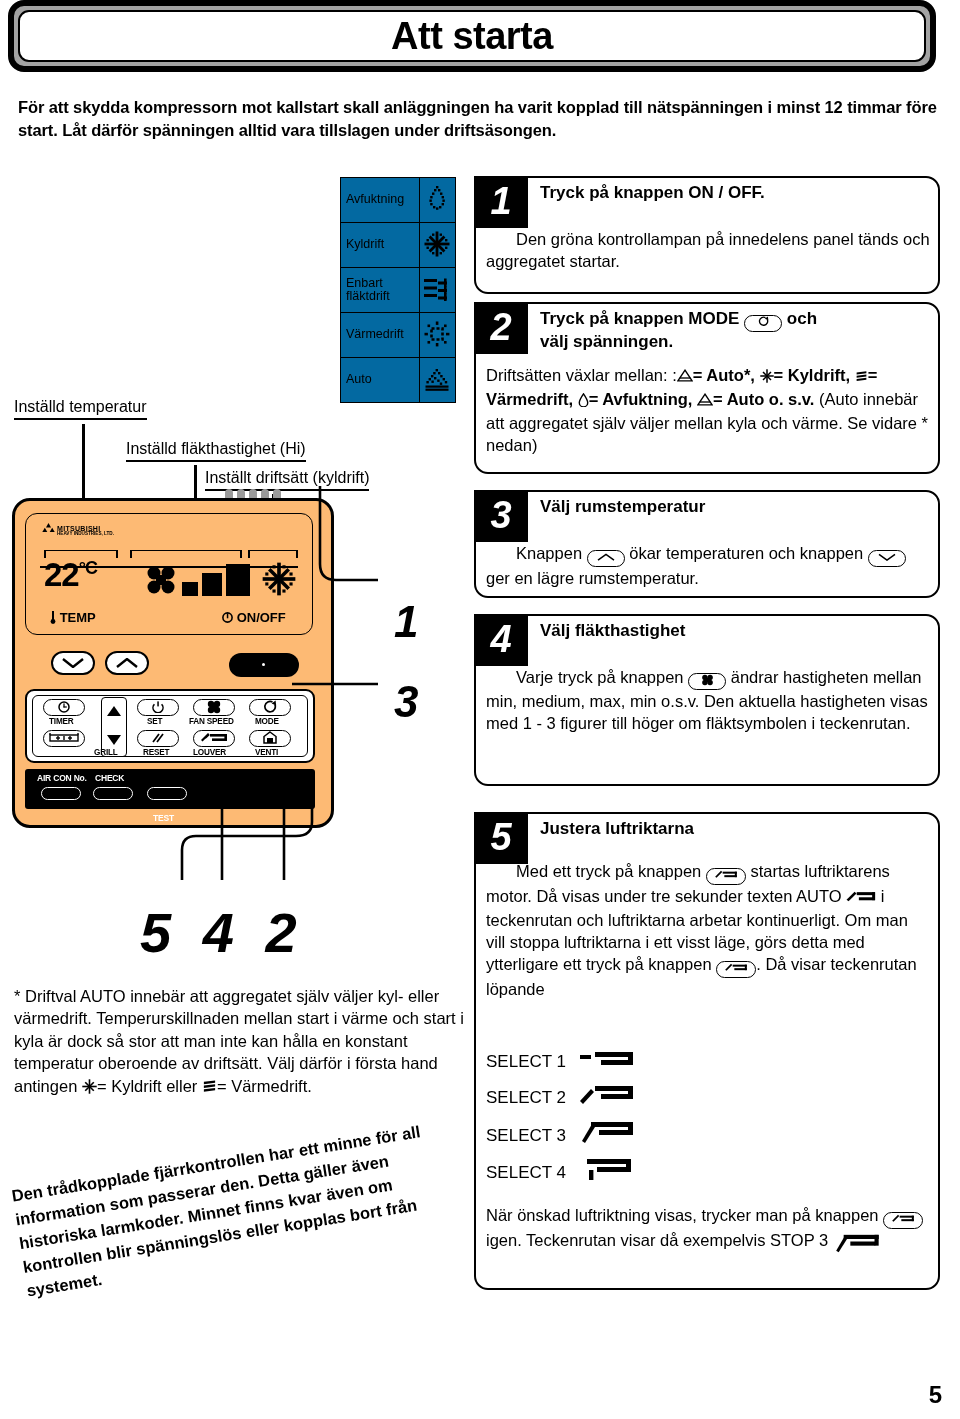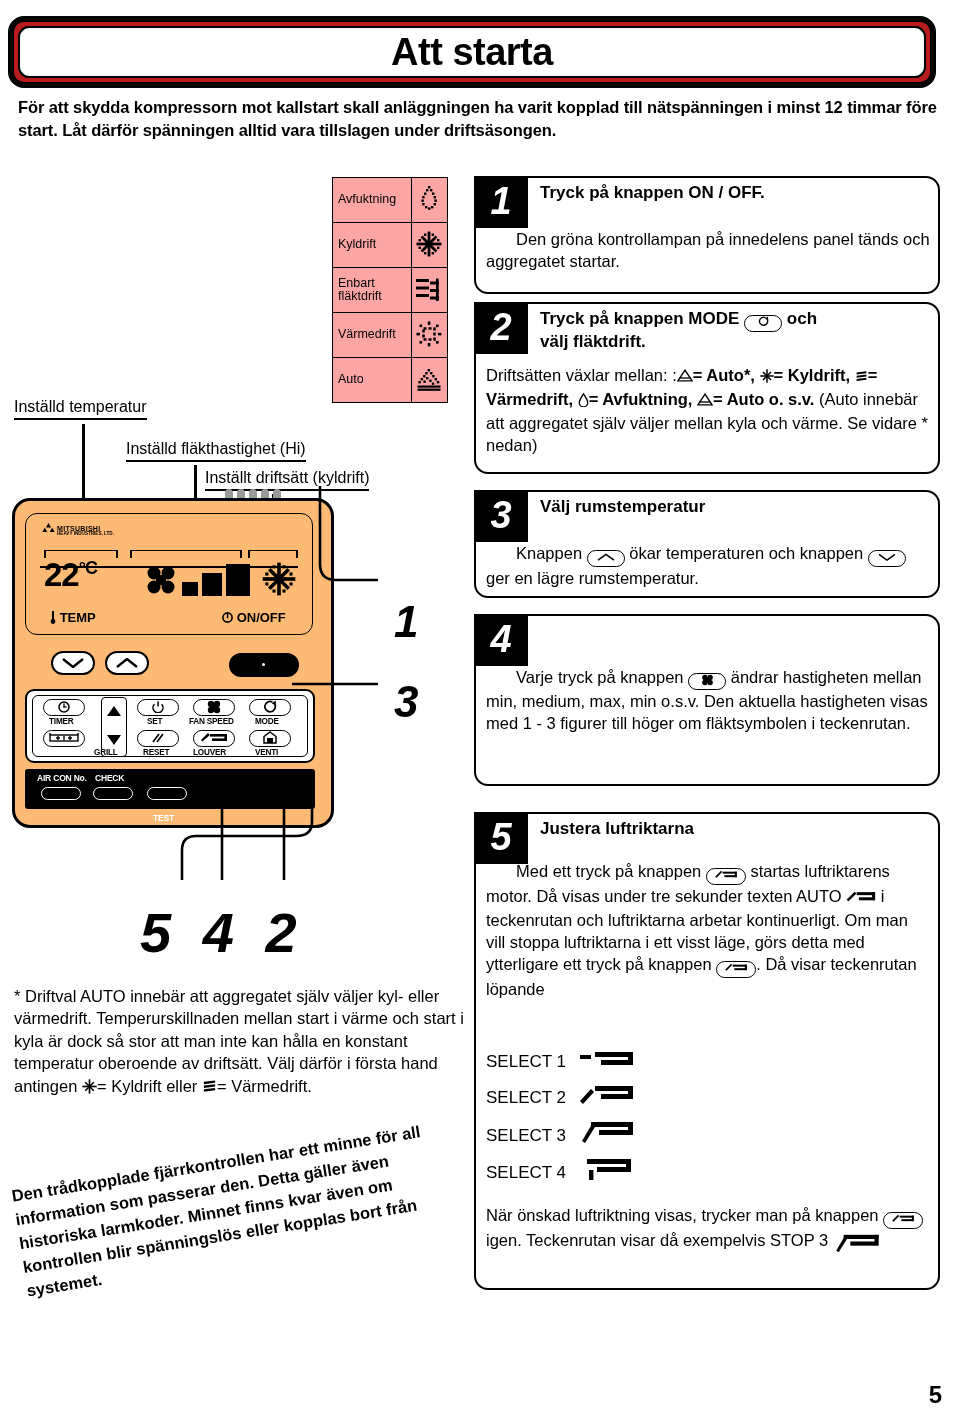--- a/index.html
+++ b/index.html
@@ -6,45 +6,45 @@
   body{
     width:960px;height:1419px;position:relative;
     background:#ffffff;
     font-family:"Liberation Sans", sans-serif;
     color:#000;
     overflow:hidden;
   }
 
   
   .title-banner{
-    position:absolute; left:8px; top:16px; width:928px; height:72px;
+    position:absolute; left:8px; top:0; width:928px; height:72px;
     border:6px solid #000; border-radius:16px; box-sizing:border-box;
-    background:#b91c1c;
+    background:#a3a3a3;
   }
   .title-banner-inner{
     position:absolute; left:4px; top:4px; right:4px; bottom:4px;
     border:2px solid #000; border-radius:11px; box-sizing:border-box;
     background:#fff;
     display:flex; align-items:center; justify-content:center;
   }
   .title-text{
     font-size:38px; font-weight:bold; letter-spacing:-0.5px; line-height:1;
   }
 
   
   .intro{
     position:absolute; left:18px; top:96px; width:924px;
     font-size:16.5px; font-weight:bold; line-height:1.42;
     letter-spacing:-0.1px;
   }
 
   
   .mode-table{
-    position:absolute; left:332px; top:177px; width:116px;
-    border:1.5px solid #000; border-collapse:collapse; background:#fca5a5;
+    position:absolute; left:340px; top:177px; width:116px;
+    border:1.5px solid #000; border-collapse:collapse; background:#0369a1;
   }
   .mode-table td{
     border:1.5px solid #000; padding:0; vertical-align:middle;
     font-size:12.5px; height:40px;
   }
   .mode-table td.lbl{ padding:2px 3px 2px 5px; width:74px; line-height:1.08; }
   .mode-table td.ico{ width:38px; text-align:center; }
 
   
   .callout-lbl{ position:absolute; font-size:16px; white-space:nowrap; }
@@ -598,21 +598,21 @@
   <div class="step-num">2</div>
   <div class="step-head">
     <span>Tryck på knappen MODE</span>
     <span class="keybtn">
       <svg width="13" height="11" viewBox="0 0 14 14" style="vertical-align:-1px">
           <path d="M11.8 4.4 A5.2 5.2 0 1 1 9.5 2" fill="none" stroke="#000" stroke-width="1.7"></path>
           <polygon points="12.6,0.5 13.2,5.4 8.6,3.6" fill="#000"></polygon>
         </svg>
     </span>
     <span>och</span>
-    <div>välj fläktdrift.</div>
+    <div>välj spänningen.</div>
   </div>
   <div class="step-body" style="top:60px;">
     <span class="bold" style="font-weight:normal">Driftsätten växlar mellan: :</span><span class="sym">
       <svg width="16" height="14" viewBox="0 0 18 15">
           <g fill="none" stroke="#000" stroke-width="1.6">
             <polygon points="9,1 17,13 1,13"></polygon>
           </g>
           <rect x="3" y="9" width="12" height="1.5" fill="#000"></rect>
         </svg>
     </span><b>= Auto*,</b>
@@ -672,20 +672,21 @@
       <svg width="22" height="8" viewBox="0 0 22 9" style="vertical-align:0">
           <polyline points="2,1.5 11,8 20,1.5" fill="none" stroke="#000" stroke-width="1.7"></polyline>
         </svg>
     </span>
     <span>ger en lägre rumstemperatur.</span>
   </div>
 </div>
 
 <div class="step" style="top:614px;height:172px;">
   <div class="step-num">4</div>
+  <div class="step-head">Välj fläkthastighet</div>
   <div class="step-body" style="top:50px;">
     <span style="margin-left:30px;">Varje tryck på knappen</span>
     <span class="keybtn">
       <svg width="13" height="12" viewBox="0 0 14 14" style="vertical-align:-1px">
           <g fill="#000">
             <circle cx="4" cy="4" r="3.2"></circle>
             <circle cx="10" cy="4" r="3.2"></circle>
             <circle cx="4" cy="10" r="3.2"></circle>
             <circle cx="10" cy="10" r="3.2"></circle>
             <rect x="4.6" y="4.6" width="4.8" height="4.8"></rect>

